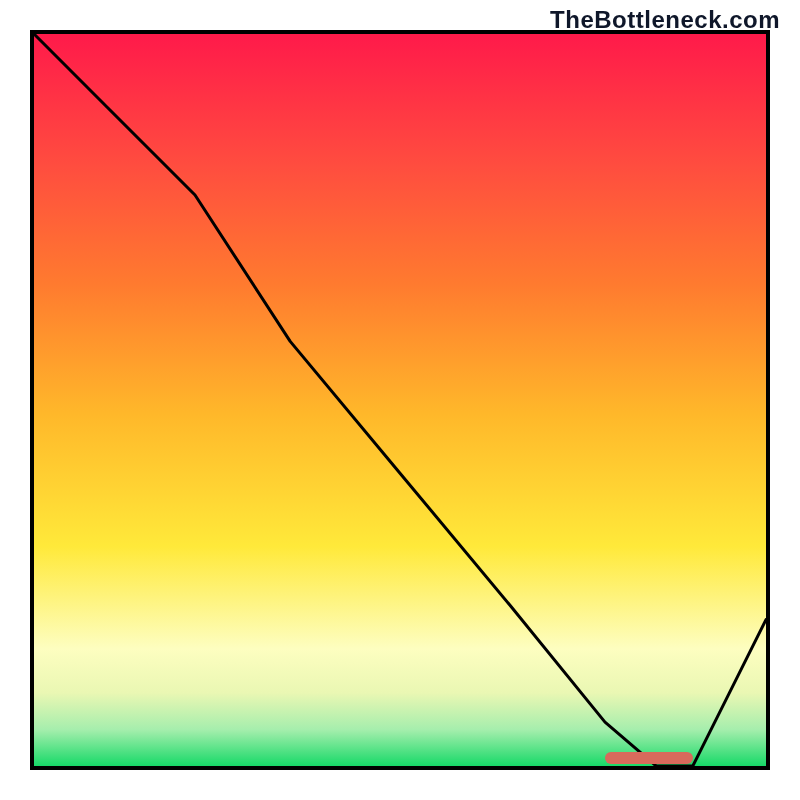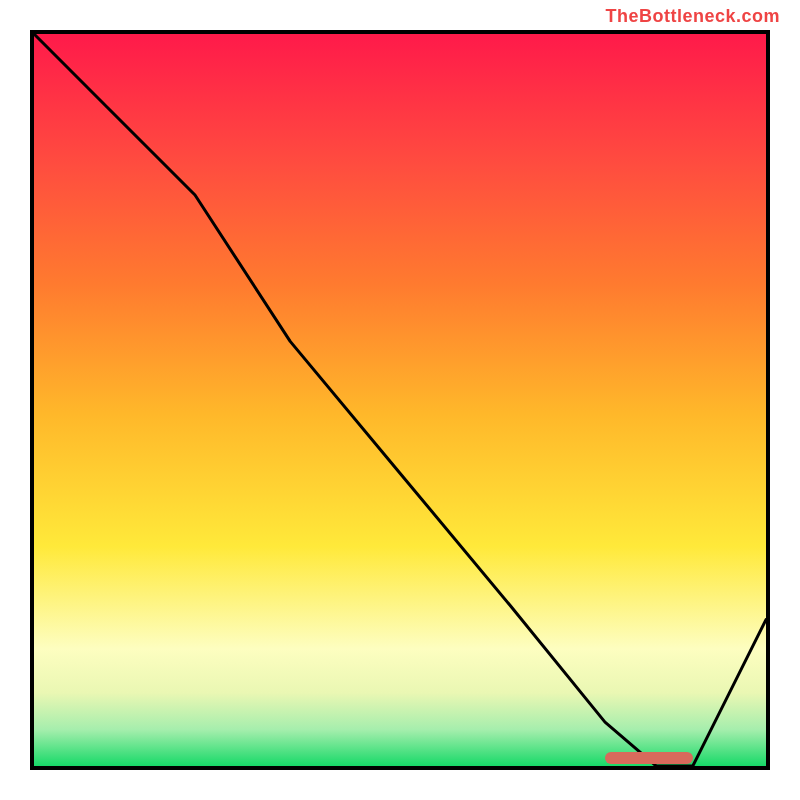--- a/index.html
+++ b/index.html
@@ -13,23 +13,23 @@
   }
   .canvas {
     position: relative;
     width: 800px;
     height: 800px;
   }
   .attribution {
     position: absolute;
     top: 6px;
     right: 20px;
-    font-size: 18px;
+    font-size: 24px;
     font-weight: bold;
-    color: #ef4444;
+    color: #0f172a;
     letter-spacing: 0.5px;
   }
   .plot-frame {
     position: absolute;
     left: 30px;
     top: 30px;
     width: 740px;
     height: 740px;
     border: 4px solid #000;
     box-sizing: border-box;

